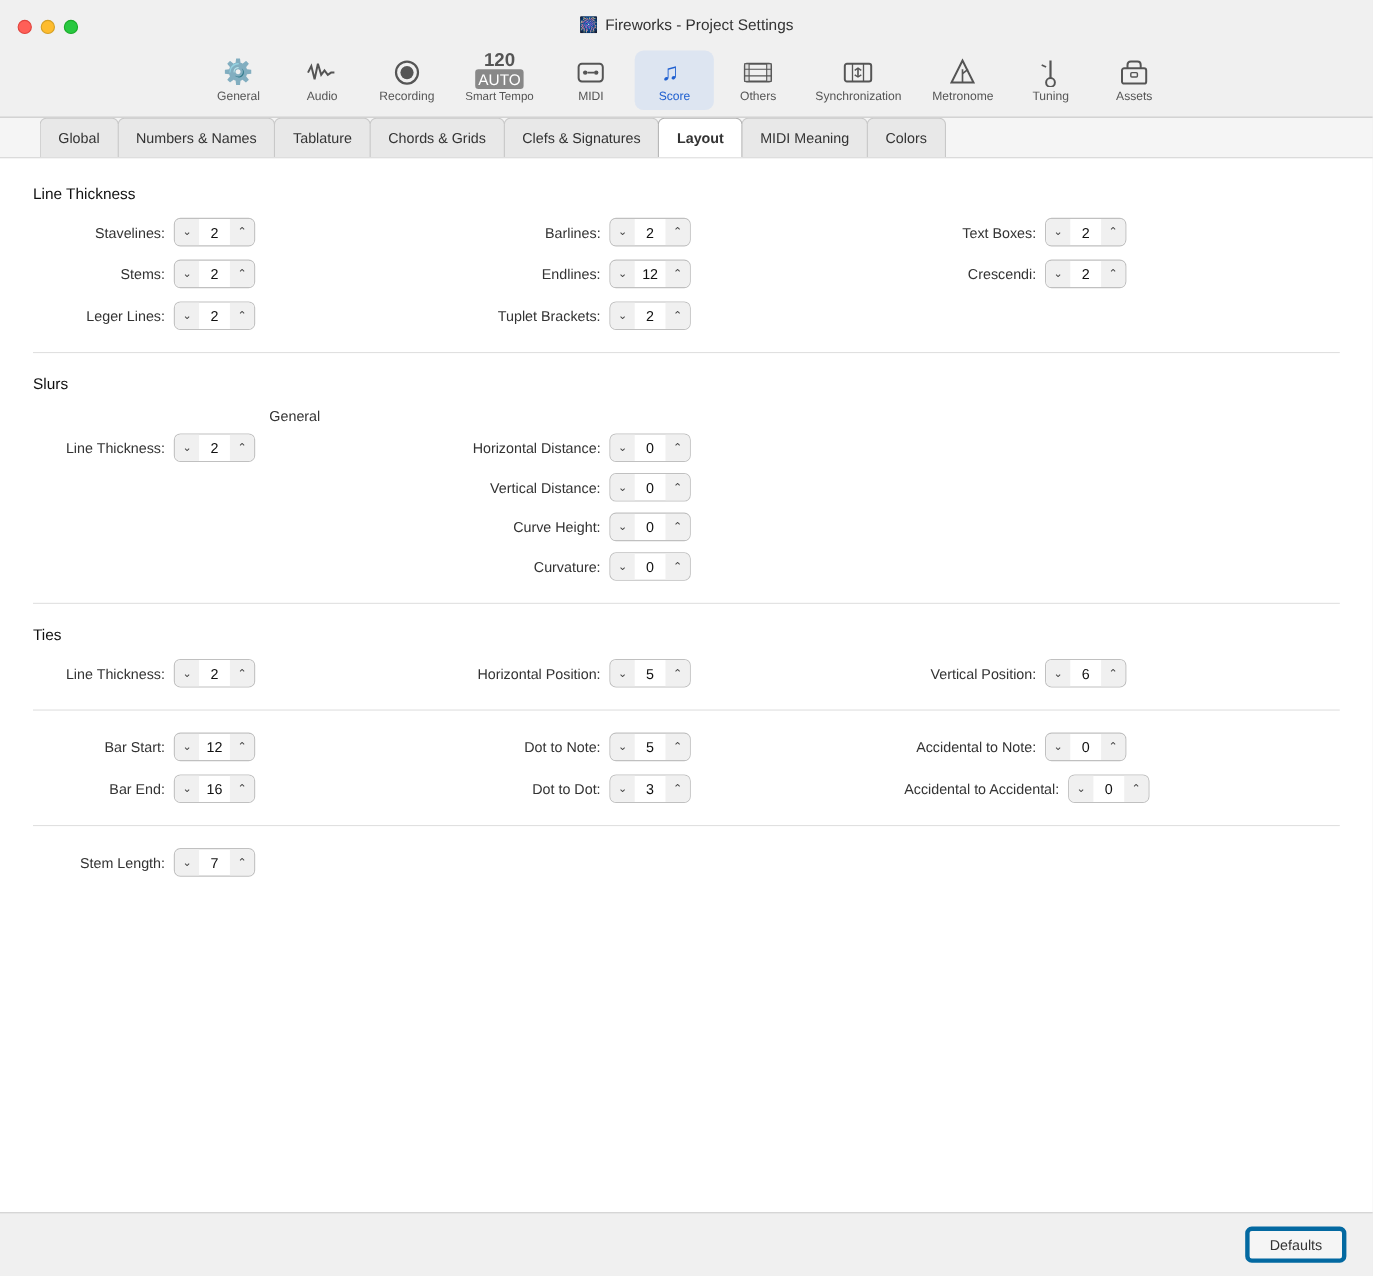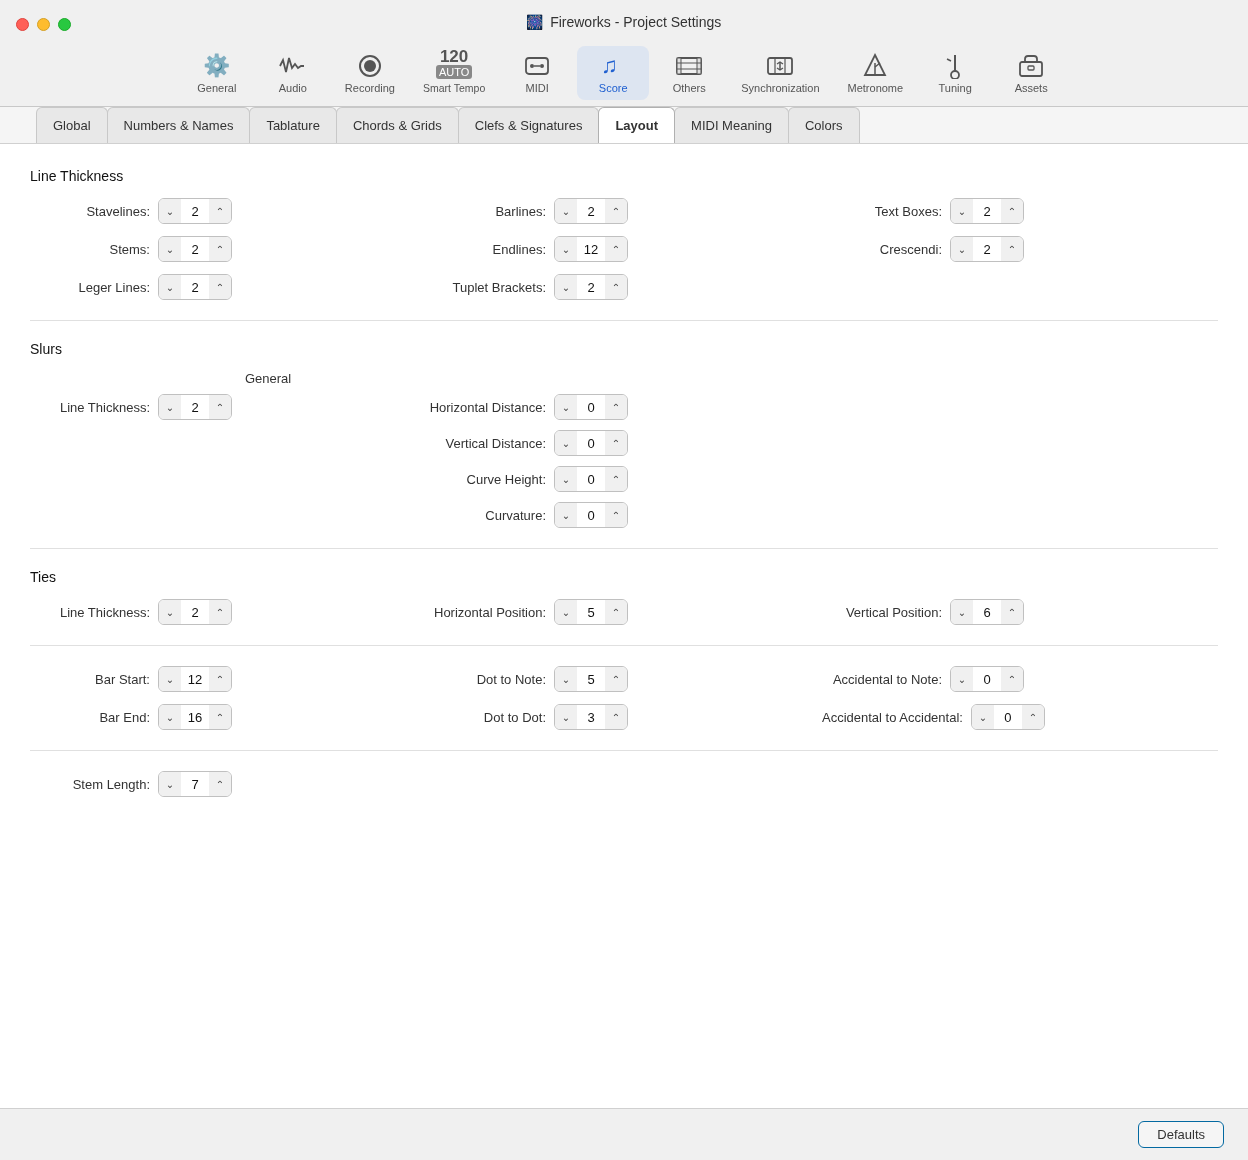--- a/index.html
+++ b/index.html
@@ -173,21 +173,21 @@
 
     .footer-bar {
       background: #f0f0f0;
       border-top: 1px solid #d0d0d0;
       padding: 12px 24px;
       display: flex;
       justify-content: flex-end;
     }
     .defaults-btn {
       background: #f5f5f5;
-      border: 1px solid #0369a1;
+      border: 4px solid #0369a1;
       border-radius: 6px;
       padding: 5px 18px;
       font-size: 13px;
       cursor: pointer;
       color: #333;
     }
     .fields-row-3col {
       display: grid;
       grid-template-columns: 1fr 1fr 1fr;
       gap: 12px 0;
@@ -228,21 +228,21 @@
           <circle cx="12" cy="12" r="10" stroke="#555" stroke-width="2" fill="none"></circle>
           <circle cx="12" cy="12" r="6" fill="#555"></circle>
         </svg>
       </div>
       <div class="toolbar-label">Recording</div>
     </div>
 
     <div class="toolbar-item">
       <div class="toolbar-icon" style="flex-direction:column;height:34px;">
         <span style="font-size:17px;font-weight:bold;color:#555;line-height:1;">120</span>
-        <span style="font-size:11px;background:#888;color:white;border-radius:3px;padding:1px 3px;">AUTO</span>
+        <span style="font-size:14px;background:#888;color:white;border-radius:3px;padding:1px 3px;">AUTO</span>
       </div>
       <div class="toolbar-label" style="font-size:10.5px;">Smart Tempo</div>
     </div>
 
     <div class="toolbar-item">
       <div class="toolbar-icon">
         <svg width="26" height="24" viewBox="0 0 26 24">
           <rect x="2" y="4" width="22" height="16" rx="3" stroke="#555" stroke-width="1.8" fill="none"></rect>
           <circle cx="8" cy="12" r="2" fill="#555"></circle>
           <circle cx="18" cy="12" r="2" fill="#555"></circle>

